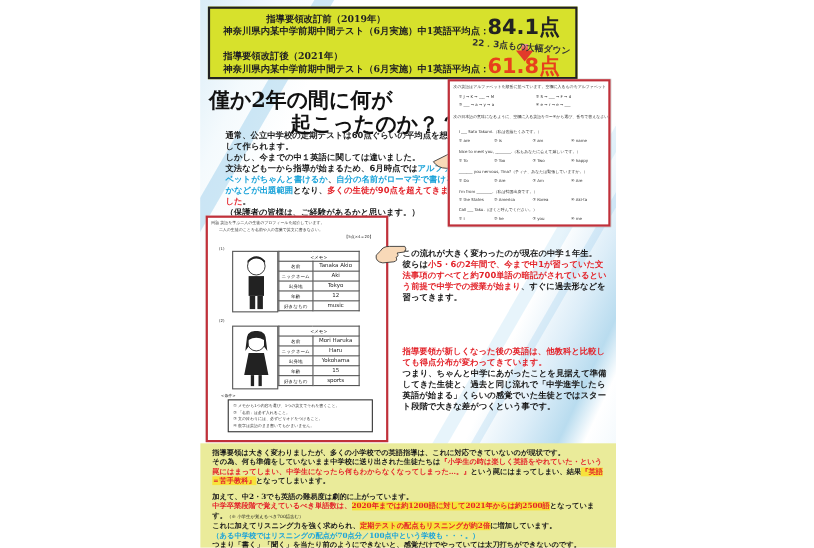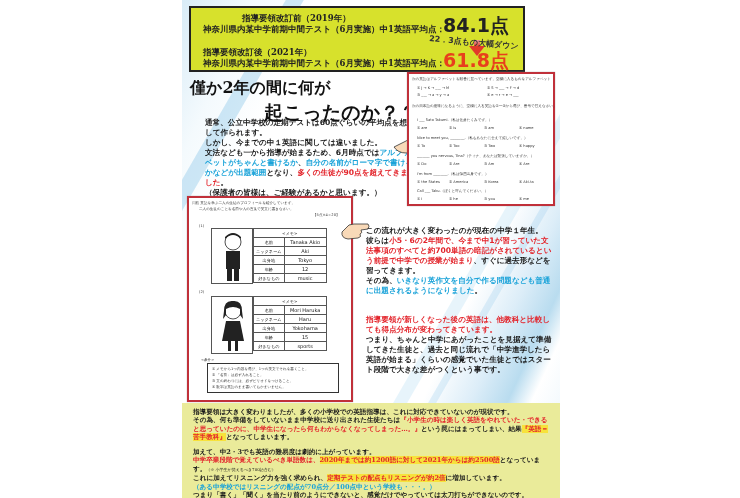--- a/index.html
+++ b/index.html
@@ -15,21 +15,21 @@
     font-family: "DejaVu Serif", serif; font-weight: bold; color: #222; font-size: 8.5px; line-height: 10.5px;
   }
   .hb-line { position: absolute; left: 12px; white-space: nowrap; }
   .score { position: absolute; font-family: "DejaVu Sans", sans-serif; font-weight: bold; white-space: nowrap; }
   .score-before { right: 14px; top: 12px; font-size: 19px; color: #222; }
   .score-after { right: 14px; top: 47px; font-size: 19px; color: #e8401c; }
   .drop-note { position: absolute; right: 4px; top: 30px; font-size: 8px; color: #333; transform: rotate(5deg); font-family: "DejaVu Sans", sans-serif; }
   .drop-arrow { position: absolute; right: 38px; top: 38px; width: 0; height: 0; border-left: 8px solid transparent; border-right: 8px solid transparent; border-top: 10px solid #e23a2a; }
   .drop-arrow-stem { position: absolute; right: 43px; top: 32px; width: 6px; height: 7px; background: linear-gradient(#f2a0a0,#e23a2a); }
 
-  .big-q1 { position: absolute; left: 8px; top: 78px; font-family: "DejaVu Serif", serif; font-weight: bold; font-size: 16px; color: #111; }
+  .big-q1 { position: absolute; left: 8px; top: 78px; font-family: "DejaVu Serif", serif; font-weight: bold; font-size: 19px; color: #111; }
   .big-q2 { position: absolute; left: 82px; top: 100px; font-family: "DejaVu Serif", serif; font-weight: bold; font-size: 19px; color: #111; }
 
   .body-text { position: absolute; font-family: "DejaVu Sans", sans-serif; font-weight: bold; font-size: 7.6px; line-height: 10px; color: #1a1a1a; }
   .red { color: #e3242b; }
   .cyan { color: #1aa3d9; }
   .hl { background: #f7e23b; }
 
   .intro { left: 23px; top: 118px; width: 210px; }
 
   .sheet { position: absolute; background: #fff; border: 2px solid #c0303a; box-shadow: 0 0 1px #999; }
@@ -213,32 +213,31 @@
     </div>
   </div>
 
   <svg class="hand" style="left:158px; top:216px;" width="30" height="26" viewBox="0 0 30 26">
     <path d="M28 8 L14 8 Q8 8 6 12 L2 16 Q1 22 8 23 L18 22 Q22 21 20 18 Q23 17 21 14 L28 13 Q30 10 28 8 Z" fill="#f8d9b8" stroke="#333" stroke-width="0.8"></path>
   </svg>
 
   <div class="body-text right-text">
     <div>この流れが大きく変わったのが現在の中学１年生。</div>
     <div><span>彼らは</span><span class="red">小5・6の2年間で、今まで中1が習っていた文法事項のすべてと約700単語の暗記がされているという前提で中学での授業が始まり</span><span>、すぐに過去形などを習ってきます。</span></div>
-    <div><span>その為、</span><span class="cyan">いきなり英作文を自分で作る問題なども普通に出題されるようになりました</span><span>。</span></div>
   </div>
 
   <div class="body-text right-text2">
     <div class="red">指導要領が新しくなった後の英語は、他教科と比較しても得点分布が変わってきています。</div>
     <div>つまり、ちゃんと中学にあがったことを見据えて準備してきた生徒と、過去と同じ流れで「中学進学したら英語が始まる」くらいの感覚でいた生徒とではスタート段階で大きな差がつくという事です。</div>
   </div>
 
   <div class="bottom-box">
     <div class="bottom-text" style="top:5px;">
       <span>指導要領は大きく変わりましたが、多くの小学校での英語指導は、これに対応できていないのが現状です。</span><br>
-      <span>その為、何も準備をしていないまま中学校に送り出された生徒たちは</span><span class="red">『小学生の時は楽しく英語をやれていた・できると思っていたのに、中学生になったら何もわからなくなってしまった…。』</span><span>という罠にはまってしまい、結果</span><span class="red hl">『英語＝苦手教科』</span><span>となってしまいます。</span>
+      <span>その為、何も準備をしていないまま中学校に送り出された生徒たちは</span><span class="red">『小学生の時は楽しく英語をやれていた・という罠にはまってしまい、中学生になったら何もわからなくなってしまった…。』</span><span>という罠にはまってしまい、結果</span><span class="red hl">『英語＝苦手教科』</span><span>となってしまいます。</span>
     </div>
     <div class="bottom-text" style="top:45px;">
       <span>加えて、中2・3でも英語の難易度は劇的に上がっています。</span><br>
       <span class="red">中学卒業段階で覚えているべき単語数は、</span><span class="red hl">2020年までは約1200語に対して2021年からは約2500語</span><span>となっています。</span><span class="small-note">（※ 小学生が覚えるべき700語含む）</span><br>
       <span>これに加えてリスニング力を強く求められ、</span><span class="red hl">定期テストの配点もリスニングが約2倍</span><span>に増加しています。</span><br>
       <span class="cyan">（ある中学校ではリスニングの配点が70点分／100点中という学校も・・・。）</span><br>
       <span>つまり「書く」「聞く」を当たり前のようにできないと、感覚だけでやっていては太刀打ちができないのです。</span>
     </div>
   </div>
 </div>

